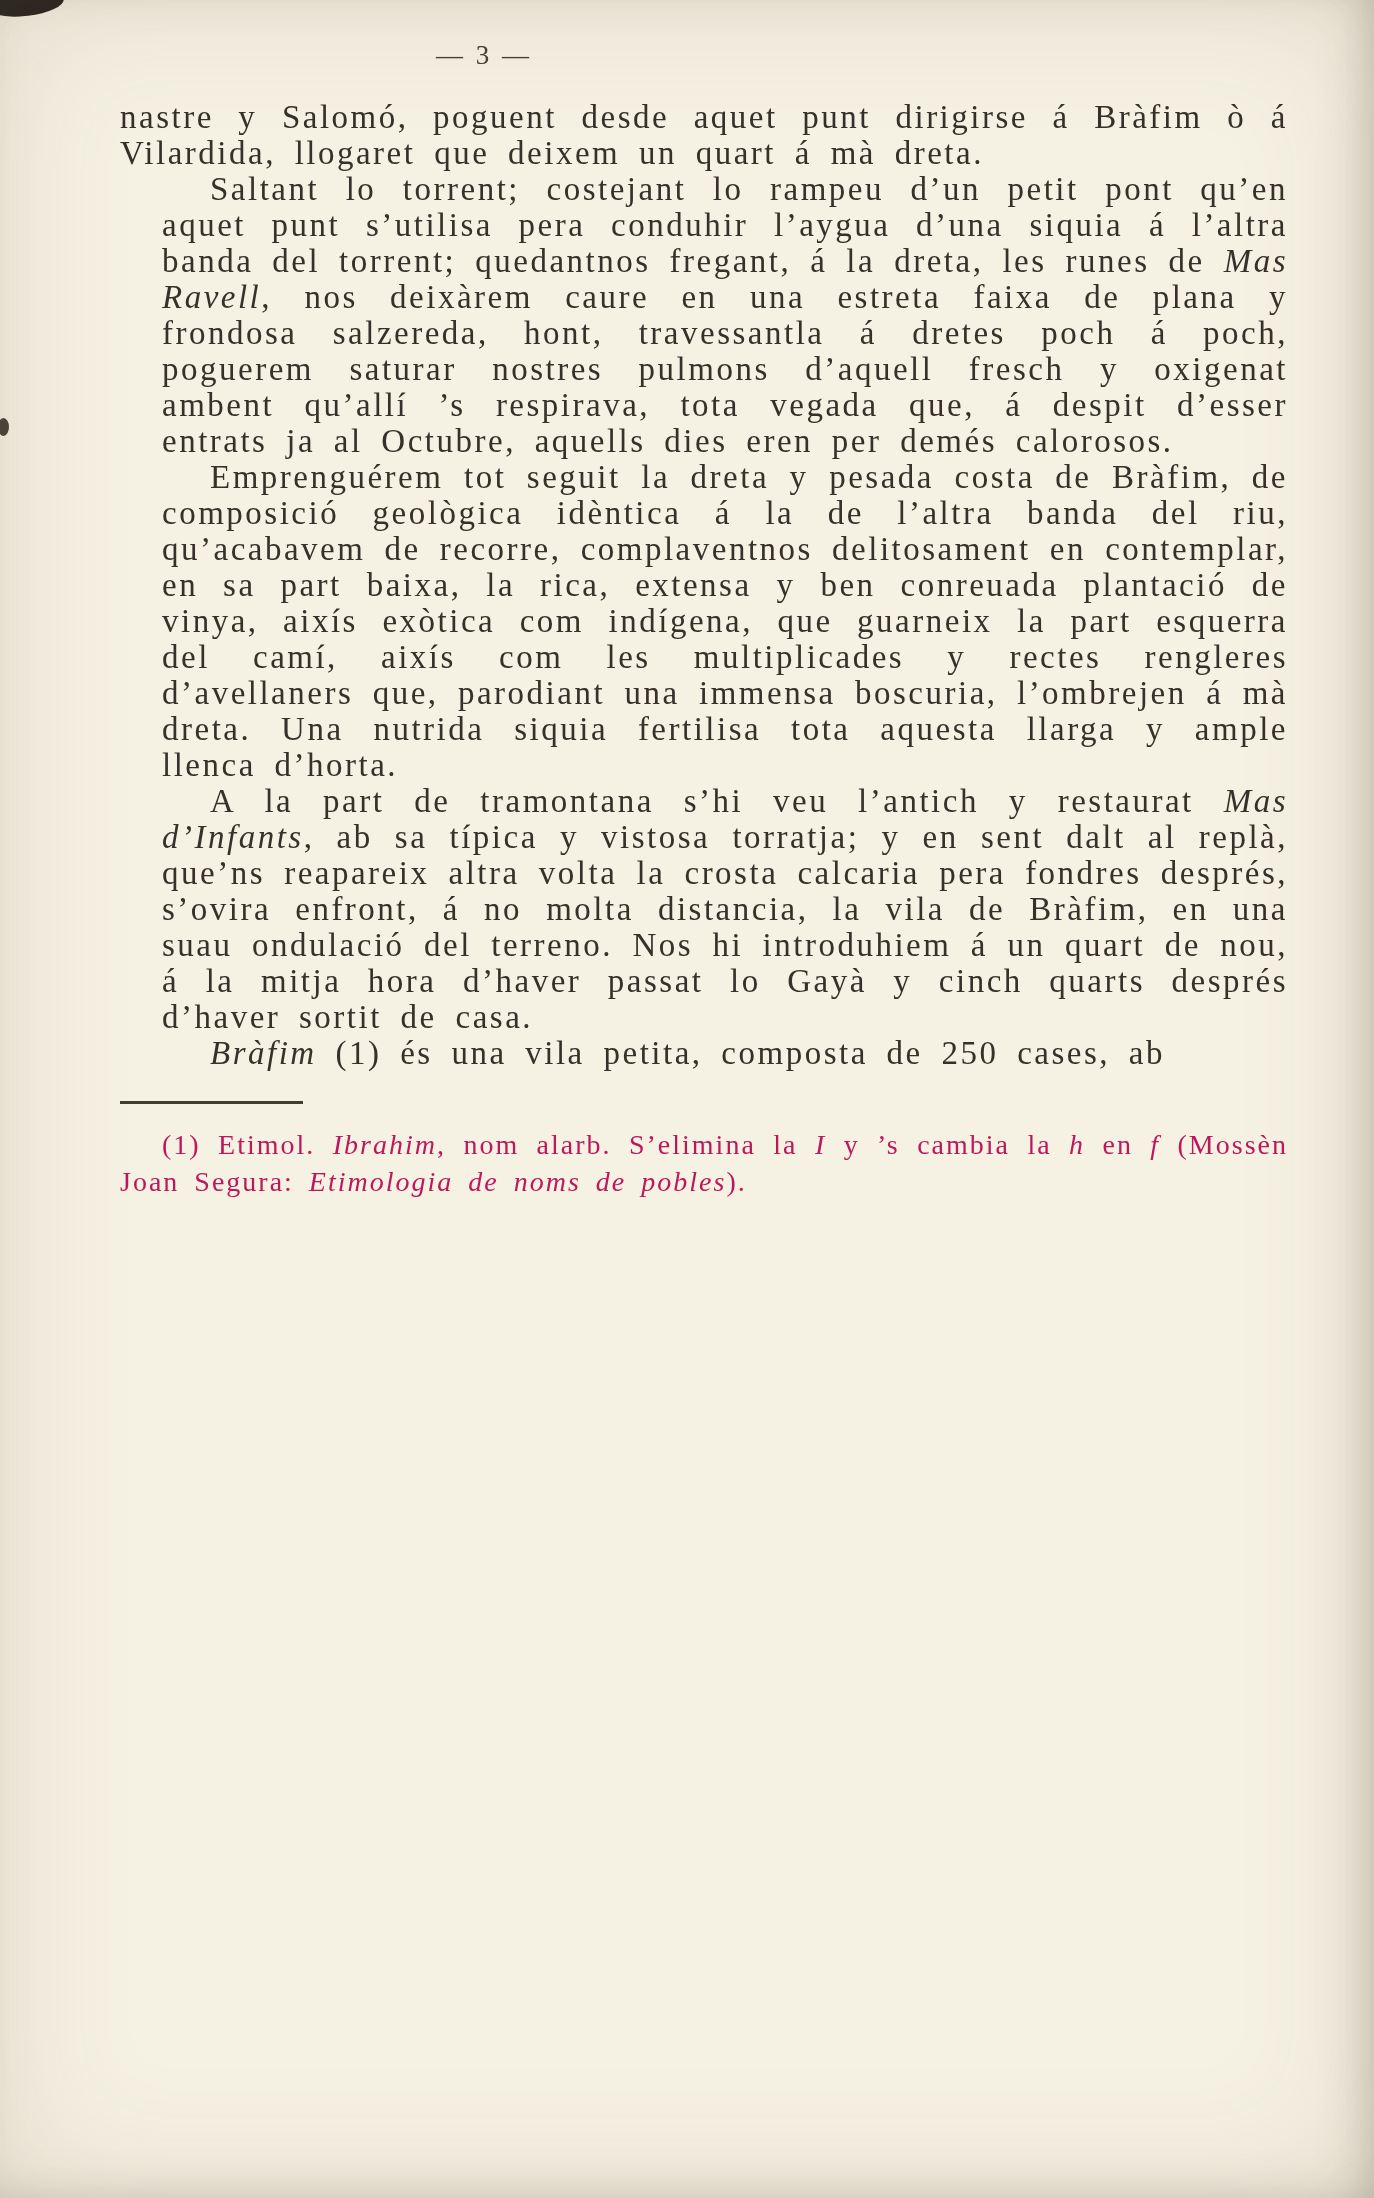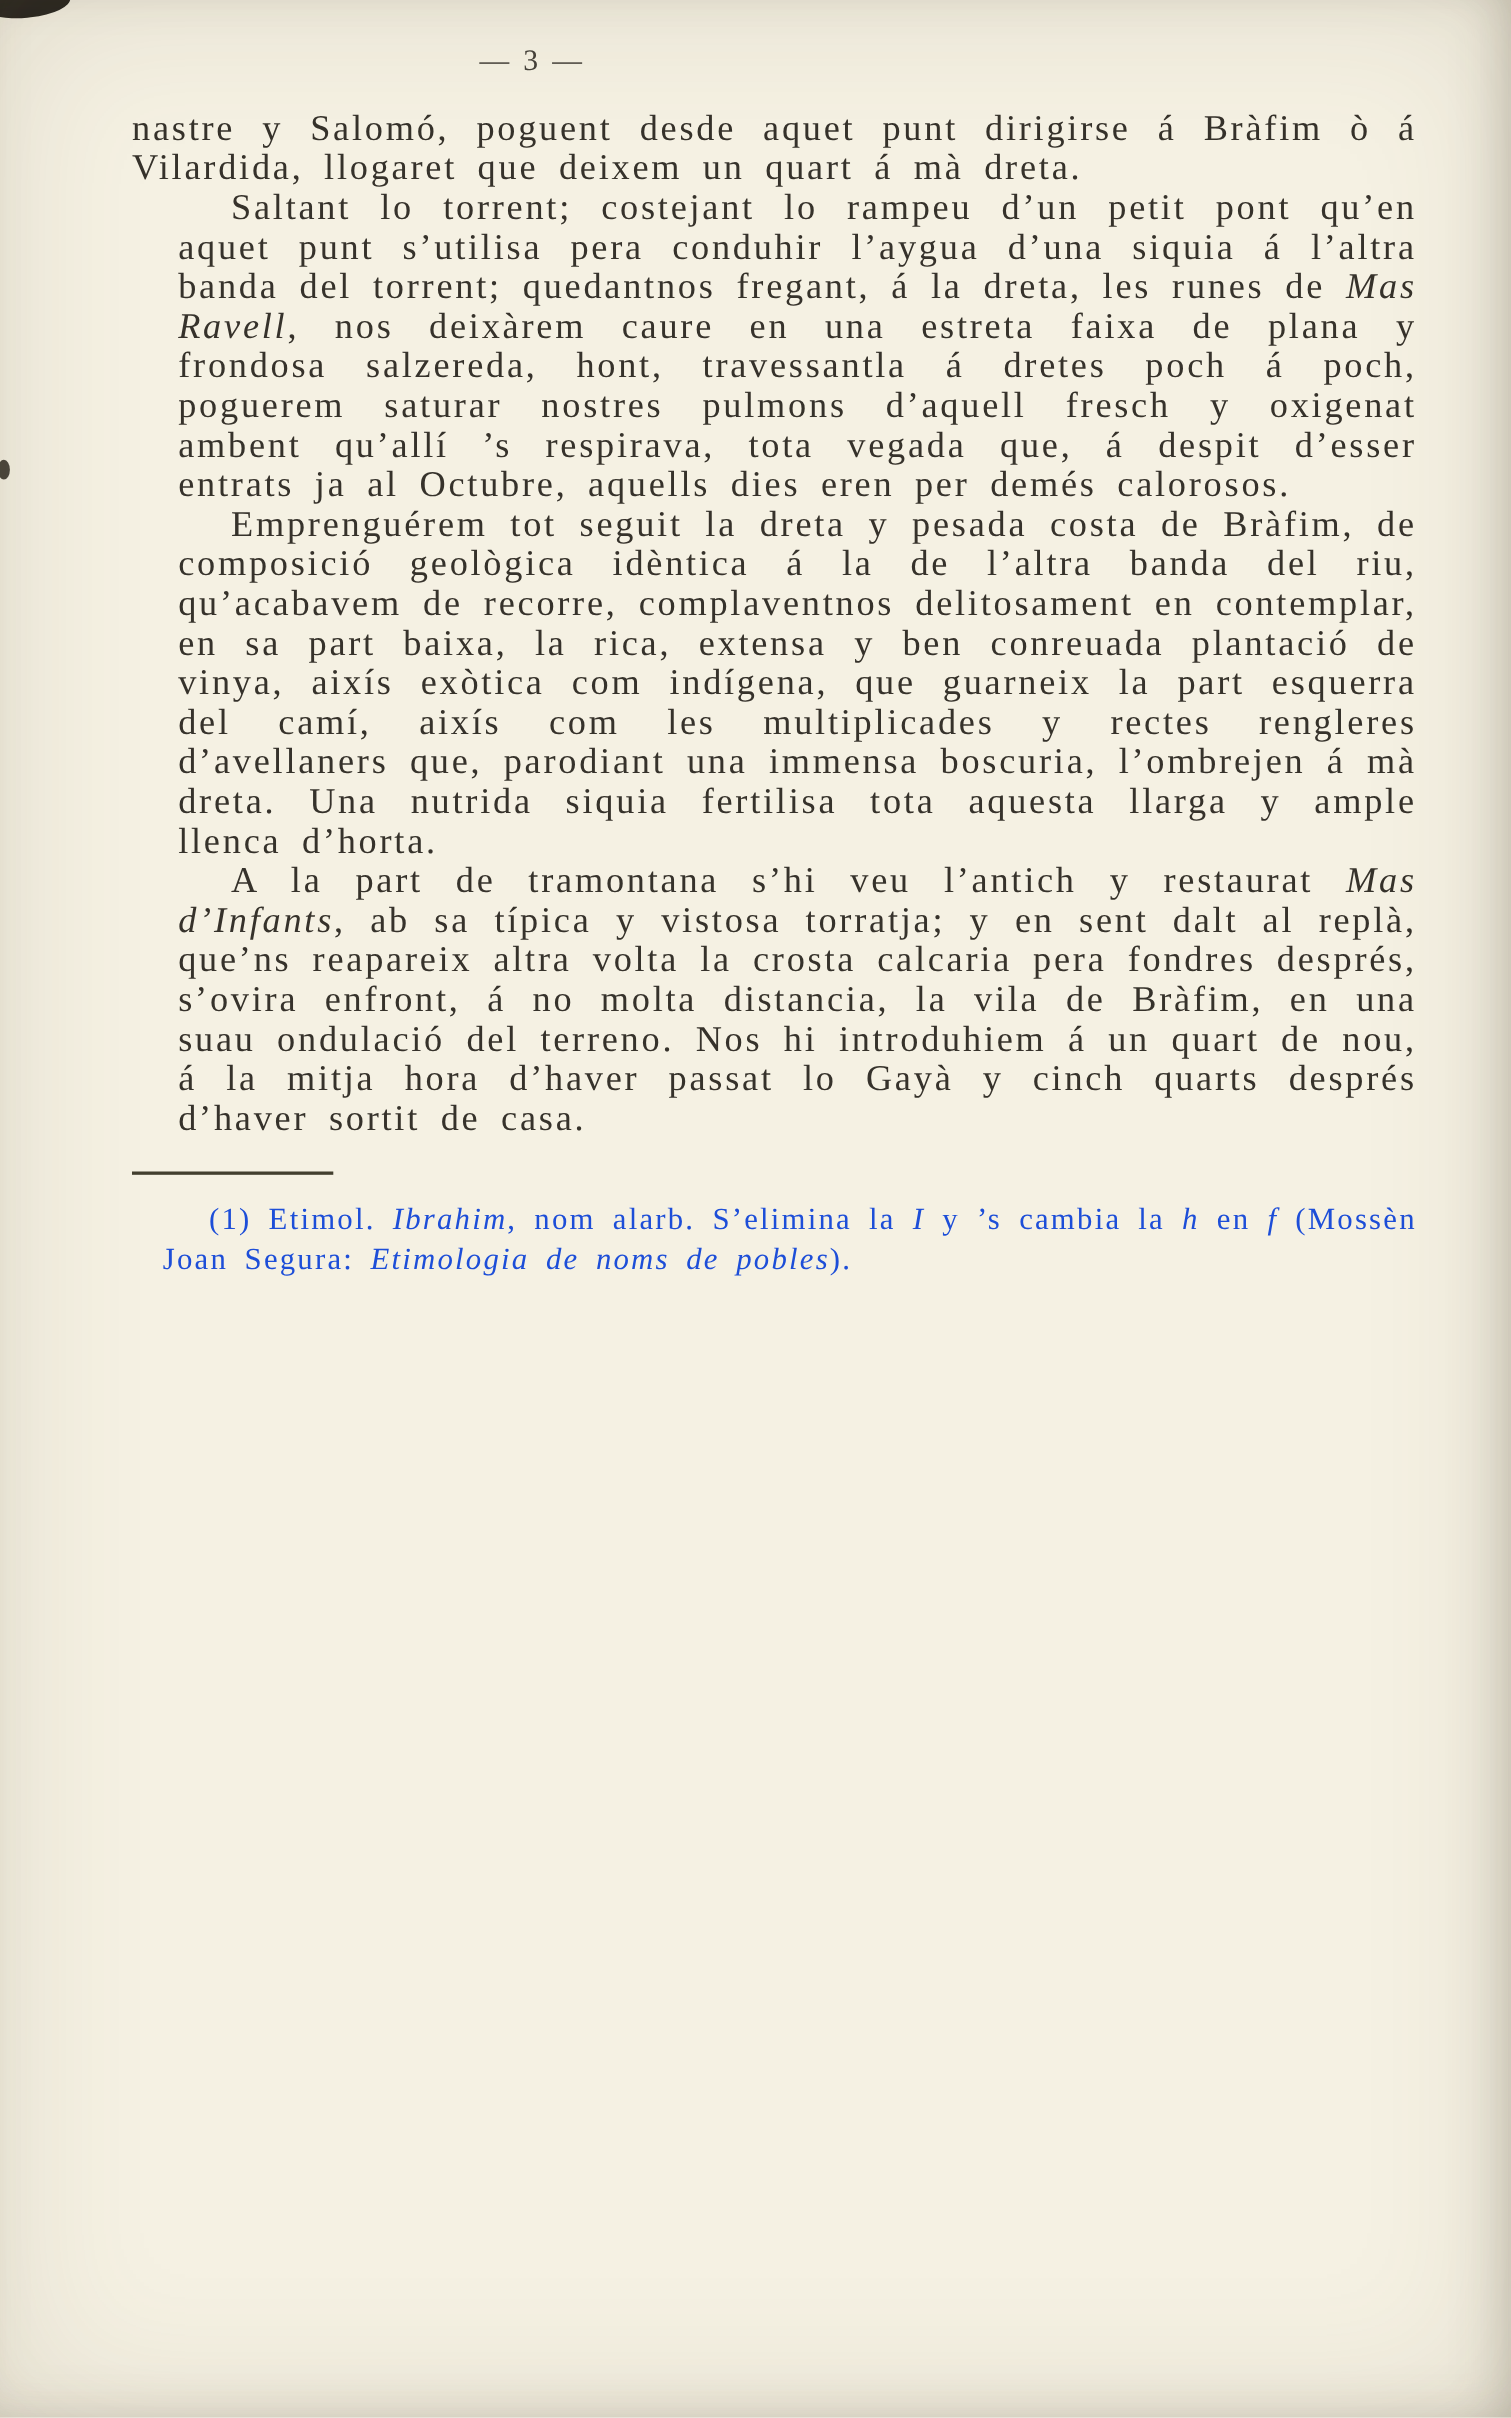--- a/index.html
+++ b/index.html
@@ -78,39 +78,39 @@
     border: none;
     border-top: 3px solid #433f2f;
     margin: 30px 0 22px 0;
   }
   .footnote-block p {
     font-size: 28px;
     line-height: 37px;
     text-align: justify;
     letter-spacing: 2px;
     word-spacing: 6px;
-    color: #1d4ed8;
-    margin-left: 28px;
+    color: #be185d;
   }
   .footnote-block p.indent { text-indent: 42px; }
 </style>
 </head>
 <body>
 
 <div class="scan" style="background-color: rgb(245, 241, 227); color: rgb(54, 50, 43);">
   <div class="corner-mark"></div>
   <div class="edge-speck"></div>
 
   <div class="folio">— 3 —</div>
 
   <div class="text-block">
     <div class="body-text">
         <p class=""><span>nastre y Salomó, poguent desde aquet punt dirigirse á Bràfim ò á Vilardida, llogaret que deixem un quart á mà dreta.</span></p>
         <p class="indent"><span>Saltant lo torrent; costejant lo rampeu d’un petit pont qu’en aquet punt s’utilisa pera conduhir l’aygua d’una siquia á l’altra banda del torrent; quedantnos fregant, á la dreta, les runes de </span><span class="italic">Mas Ravell</span><span>, nos deixàrem caure en una estreta faixa de plana y frondosa salzereda, hont, travessantla á dretes poch á poch, poguerem saturar nostres pulmons d’aquell fresch y oxigenat ambent qu’allí ’s respirava, tota vegada que, á despit d’esser entrats ja al Octubre, aquells dies eren per demés calorosos.</span></p>
         <p class="indent"><span>Emprenguérem tot seguit la dreta y pesada costa de Bràfim, de composició geològica idèntica á la de l’altra banda del riu, qu’acabavem de recorre, complaventnos delitosament en contemplar, en sa part baixa, la rica, extensa y ben conreuada plantació de vinya, aixís exòtica com indígena, que guarneix la part esquerra del camí, aixís com les multiplicades y rectes rengleres d’avellaners que, parodiant una immensa boscuria, l’ombrejen á mà dreta. Una nutrida siquia fertilisa tota aquesta llarga y ample llenca d’horta.</span></p>
         <p class="indent"><span>A la part de tramontana s’hi veu l’antich y restaurat </span><span class="italic">Mas d’Infants</span><span>, ab sa típica y vistosa torratja; y en sent dalt al replà, que’ns reapareix altra volta la crosta calcaria pera fondres després, s’ovira enfront, á no molta distancia, la vila de Bràfim, en una suau ondulació del terreno. Nos hi introduhiem á un quart de nou, á la mitja hora d’haver passat lo Gayà y cinch quarts després d’haver sortit de casa.</span></p>
+        <p class="indent"><span class="italic">Bràfim</span><span> (1) és una vila petita, composta de 250 cases, ab</span></p>
       </div>
     <hr class="footnote-rule">
     <div class="footnote-block">
         <p class="indent"><span>(1) Etimol. </span><span class="italic">Ibrahim</span><span>, nom alarb. S’elimina la </span><span class="italic">I</span><span> y ’s cambia la </span><span class="italic">h</span><span> en </span><span class="italic">f</span><span> (Mossèn Joan Segura: </span><span class="italic">Etimologia de noms de pobles</span><span>).</span></p>
       </div>
   </div>
 </div>
 
 </body></html>

